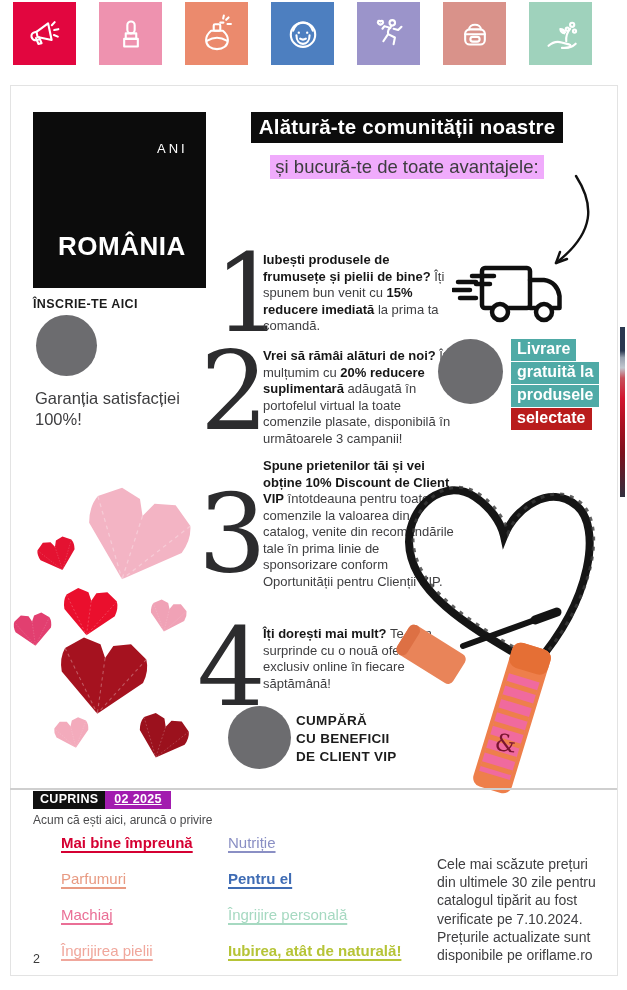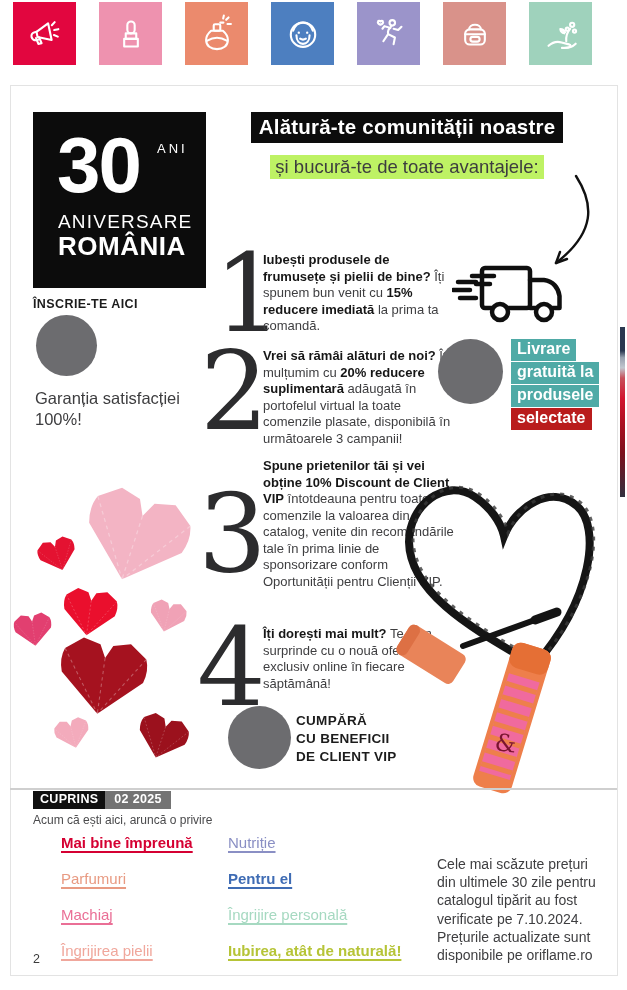--- a/index.html
+++ b/index.html
@@ -17,21 +17,21 @@
   .anniv{position:absolute;left:33px;top:112px;width:173px;height:176px;background:#0c0c0c;color:#fff;}
   .anniv-30{position:absolute;left:24px;top:14px;font-size:78px;font-weight:700;line-height:1;letter-spacing:-2px;}
   .anniv-ani{position:absolute;left:124px;top:29px;font-size:13px;letter-spacing:3px;}
   .anniv-l1{position:absolute;left:25px;top:99px;font-size:19px;letter-spacing:1.2px;}
   .anniv-l2{position:absolute;left:25px;top:119px;font-size:26px;font-weight:700;letter-spacing:.5px;}
   
   .hero{position:absolute;left:226px;top:112px;width:362px;text-align:center;}
   .hero-bar{display:inline-block;background:#0c0c0c;color:#fff;font-weight:700;font-size:20.5px;padding:3px 8px 4px;letter-spacing:.2px;}
   .hero-bar.second{font-size:19.5px;margin-top:3px;}
   .hero-tagline{margin-top:13px;font-size:18.5px;color:#3d3d3f;}
-  .tagline-hl{background:#bef264;padding:1px 5px 2px;}
+  .tagline-hl{background:#f0abfc;padding:1px 5px 2px;}
   .arrow-svg{position:absolute;left:544px;top:170px;}
   
   .signup-label{position:absolute;left:33px;top:297px;font-size:12.5px;font-weight:700;letter-spacing:.4px;color:#1c1c1c;}
   .qr-circle{position:absolute;border-radius:50%;background:#6c6c6f;}
   .qr-signup{left:36px;top:315px;width:61px;height:61px;}
   .guarantee{position:absolute;left:35px;top:388px;width:160px;font-size:16.5px;line-height:1.25;color:#3d3d3f;}
   
   .benefit-num{position:absolute;font-family:"DejaVu Serif", serif;font-size:108px;line-height:.82;color:#2c2c2e;}
   #num1{left:214px;top:250px;} #num2{left:200px;top:348px;} #num3{left:198px;top:490px;} #num4{left:197px;top:624px;}
   .benefit-text{position:absolute;left:263px;width:192px;font-size:13px;line-height:1.27;color:#3e3e40;}
@@ -129,23 +129,21 @@
       <circle cx="20.8" cy="12.3" r="1.2"></circle>
       <circle cx="26.3" cy="13.8" r="1.2"></circle>
       <path d="M18.5 15.5 c-1.8 -.4 -2.8 -1.5 -3 -3.2 c1.8 .1 3 .9 3.6 2.4"></path>
     </svg>
   </div>
 </div>
 
 <div class="page-frame"></div>
 
 <div class="anniv">
-  <div class="anniv-30">30</div>
   <div class="anniv-ani">ANI</div>
-  <div class="anniv-l1">ANIVERSARE</div>
   <div class="anniv-l2">ROMÂNIA</div>
 </div>
 
 <div class="hero">
   <span class="hero-bar">Alătură-te comunității noastre</span><br>
   <div class="hero-tagline"><span class="tagline-hl">și bucură-te de toate avantajele:</span></div>
 </div>
 
 <svg class="arrow-svg" width="55" height="105" viewBox="0 0 55 105">
   <path d="M32,6 C50,34 52,62 12,93" stroke="#111" stroke-width="2.4" fill="none" stroke-linecap="round"></path>
@@ -233,21 +231,21 @@
     </g>
     <text x="-14" y="34" font-size="24" fill="#7a1430" font-family="DejaVu Serif, serif" transform="rotate(-10)">&amp;</text>
   </g>
 </svg>
 
 <div class="edge-strip"></div>
 
 <div class="divider"></div>
 <div class="cuprins">
   <span class="cuprins-label">CUPRINS</span>
-  <span class="cuprins-issue" id="cuprins-issue" style="background: #737373;">02 2025</span>
+  <span class="cuprins-issue" id="cuprins-issue" style="background: #a21caf; text-decoration: underline;">02 2025</span>
 </div>
 <div class="intro">Acum că ești aici, aruncă o privire</div>
 <div class="links" id="links-grid">
     <a class="clink" style="color: rgb(213, 0, 50); font-weight: 700;">Mai bine împreună</a>
     <a class="clink" style="color: rgb(138, 143, 196); font-weight: 500;">Nutriție</a>
     <a class="clink" style="color: rgb(232, 154, 130); font-weight: 500;">Parfumuri</a>
     <a class="clink" style="color: rgb(63, 108, 180); font-weight: 700;">Pentru el</a>
     <a class="clink" style="color: rgb(234, 111, 150); font-weight: 500;">Machiaj</a>
     <a class="clink" style="color: rgb(166, 217, 193); font-weight: 500;">Îngrijire personală</a>
     <a class="clink" style="color: rgb(240, 167, 156); font-weight: 500; text-align: right;">Îngrijirea pielii</a>

